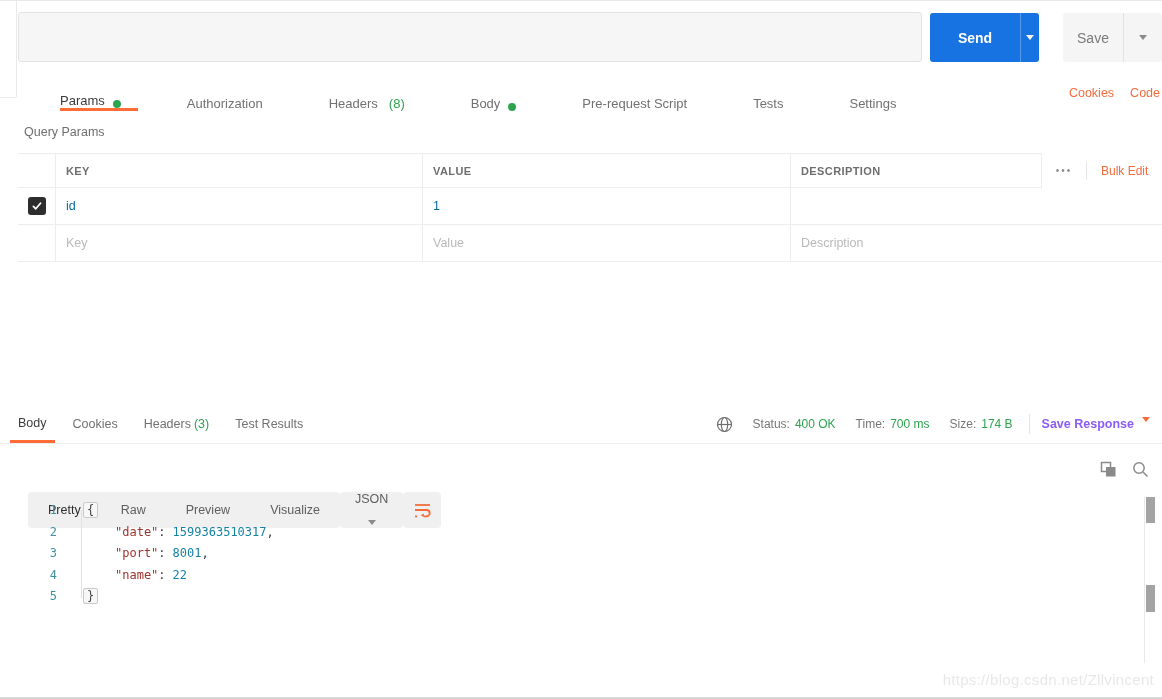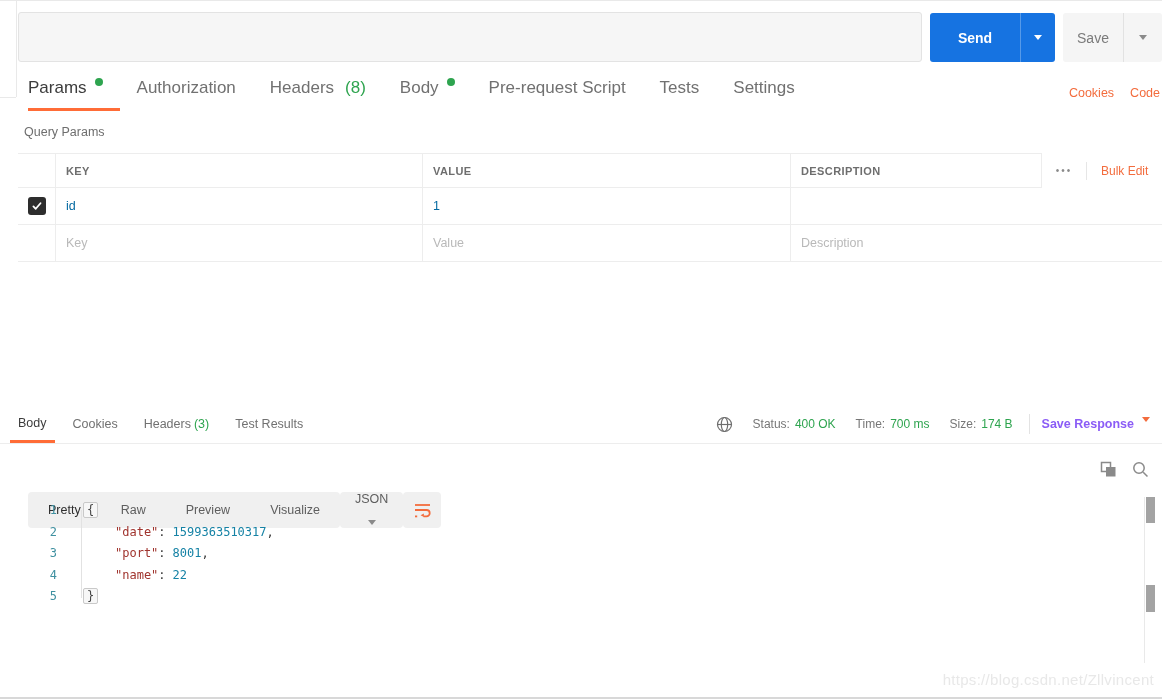--- a/index.html
+++ b/index.html
@@ -12,31 +12,31 @@
   
   .url-group{position:absolute;left:18px;top:12px;width:904px;height:50px;
     background:#f6f6f6;border:1px solid #e3e3e3;border-radius:3px;box-sizing:border-box;display:flex;}
   .method{width:137px;display:flex;align-items:center;justify-content:space-between;
     padding:0 16px 0 22px;border-right:1px solid #e0e0e0;box-sizing:border-box;cursor:pointer;}
   .method-label{font-size:13px;color:#444;letter-spacing:.3px;}
   .caret{width:0;height:0;border-left:4px solid transparent;border-right:4px solid transparent;border-top:5px solid #8a8a8a;}
   .url-input{flex:1;border:none;background:transparent;outline:none;
     padding:0 0 0 18px;font-size:13.5px;color:#555;font-family:inherit;}
 
-  .send-btn{position:absolute;left:930px;top:13px;width:125px;height:49px;background:#1673e1;border-radius:3px;display:flex;color:#fff;cursor:pointer;}
+  .send-btn{position:absolute;left:930px;top:13px;width:109px;height:49px;background:#1673e1;border-radius:3px;display:flex;color:#fff;cursor:pointer;}
   .send-main{width:90px;display:flex;align-items:center;justify-content:center;font-size:14px;font-weight:700;}
   .send-arrow{flex:1;display:flex;align-items:center;justify-content:center;border-left:1px solid rgba(255,255,255,.28);}
   .send-arrow .caret{border-top-color:#fff;}
   .save-btn{position:absolute;left:1063px;top:13px;width:99px;height:49px;background:#f5f5f5;border-radius:3px;display:flex;color:#7b7b7b;cursor:pointer;}
   .save-main{width:60px;display:flex;align-items:center;justify-content:center;font-size:14px;}
   .save-arrow{flex:1;display:flex;align-items:center;justify-content:center;border-left:1px solid #e2e2e2;}
 
   
   .req-tabs{position:absolute;left:28px;top:78px;height:33px;display:flex;gap:34px;}
-  .tab{display:flex;align-items:flex-start;gap:8px;font-size:17px;color:#717171;cursor:pointer;white-space:nowrap;}
+  .tab{display:flex;align-items:flex-end;gap:8px;font-size:13px;color:#717171;cursor:pointer;white-space:nowrap;margin-left:32px;}
   .tab.active{color:#3c3c3c;border-bottom:3px solid #ff6c37;padding-right:17px;margin-right:-17px;}
   .dot{width:8px;height:8px;border-radius:50%;background:#2ea44f;}
   .count{color:#2ea44f;margin-left:3px;}
   .top-links{position:absolute;top:86px;right:2px;display:flex;gap:16px;font-size:12.5px;color:#f36c3d;}
   .top-links span{cursor:pointer;}
 
   
   .section-title{position:absolute;left:24px;top:125px;font-size:12.5px;color:#6e6e6e;}
   .ptable{position:absolute;left:18px;top:153px;right:0;}
   .thead{display:flex;align-items:center;height:35px;width:1023px;box-sizing:border-box;

